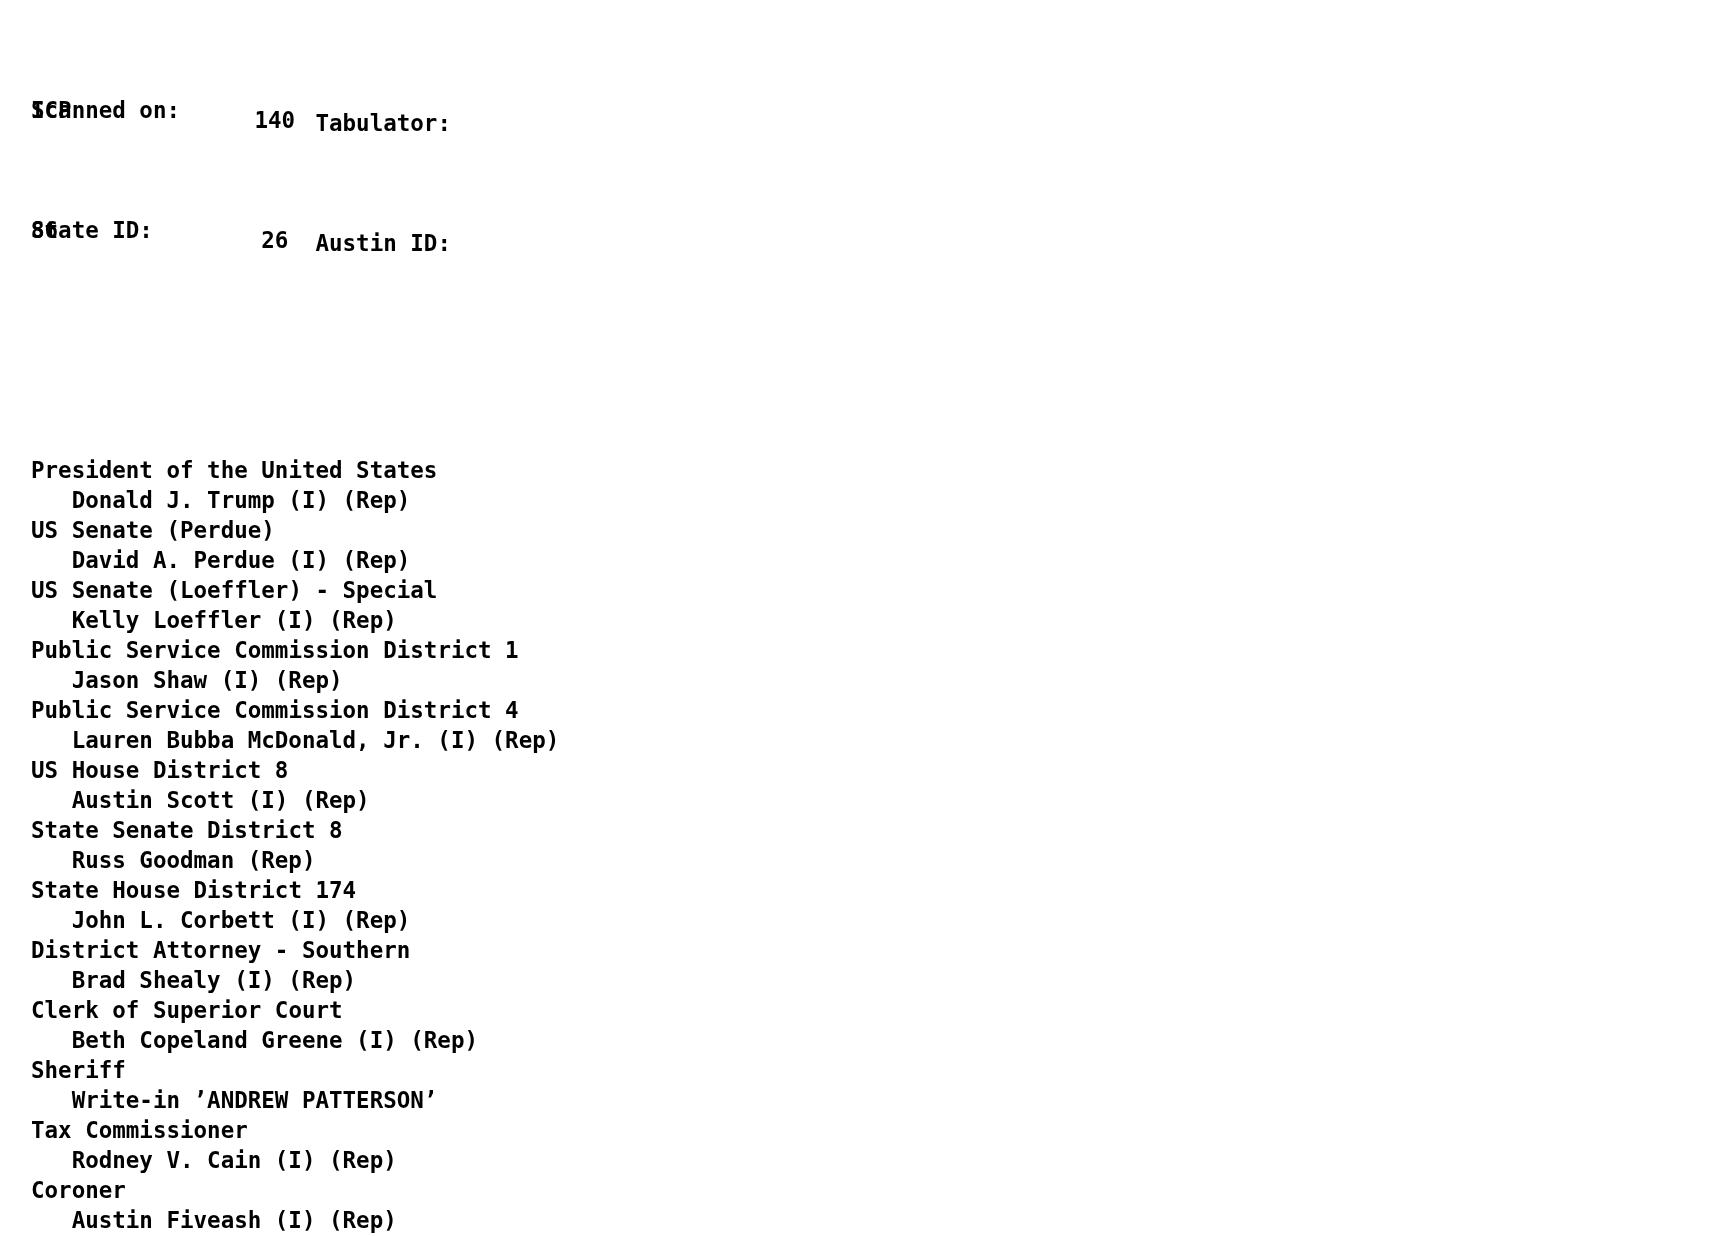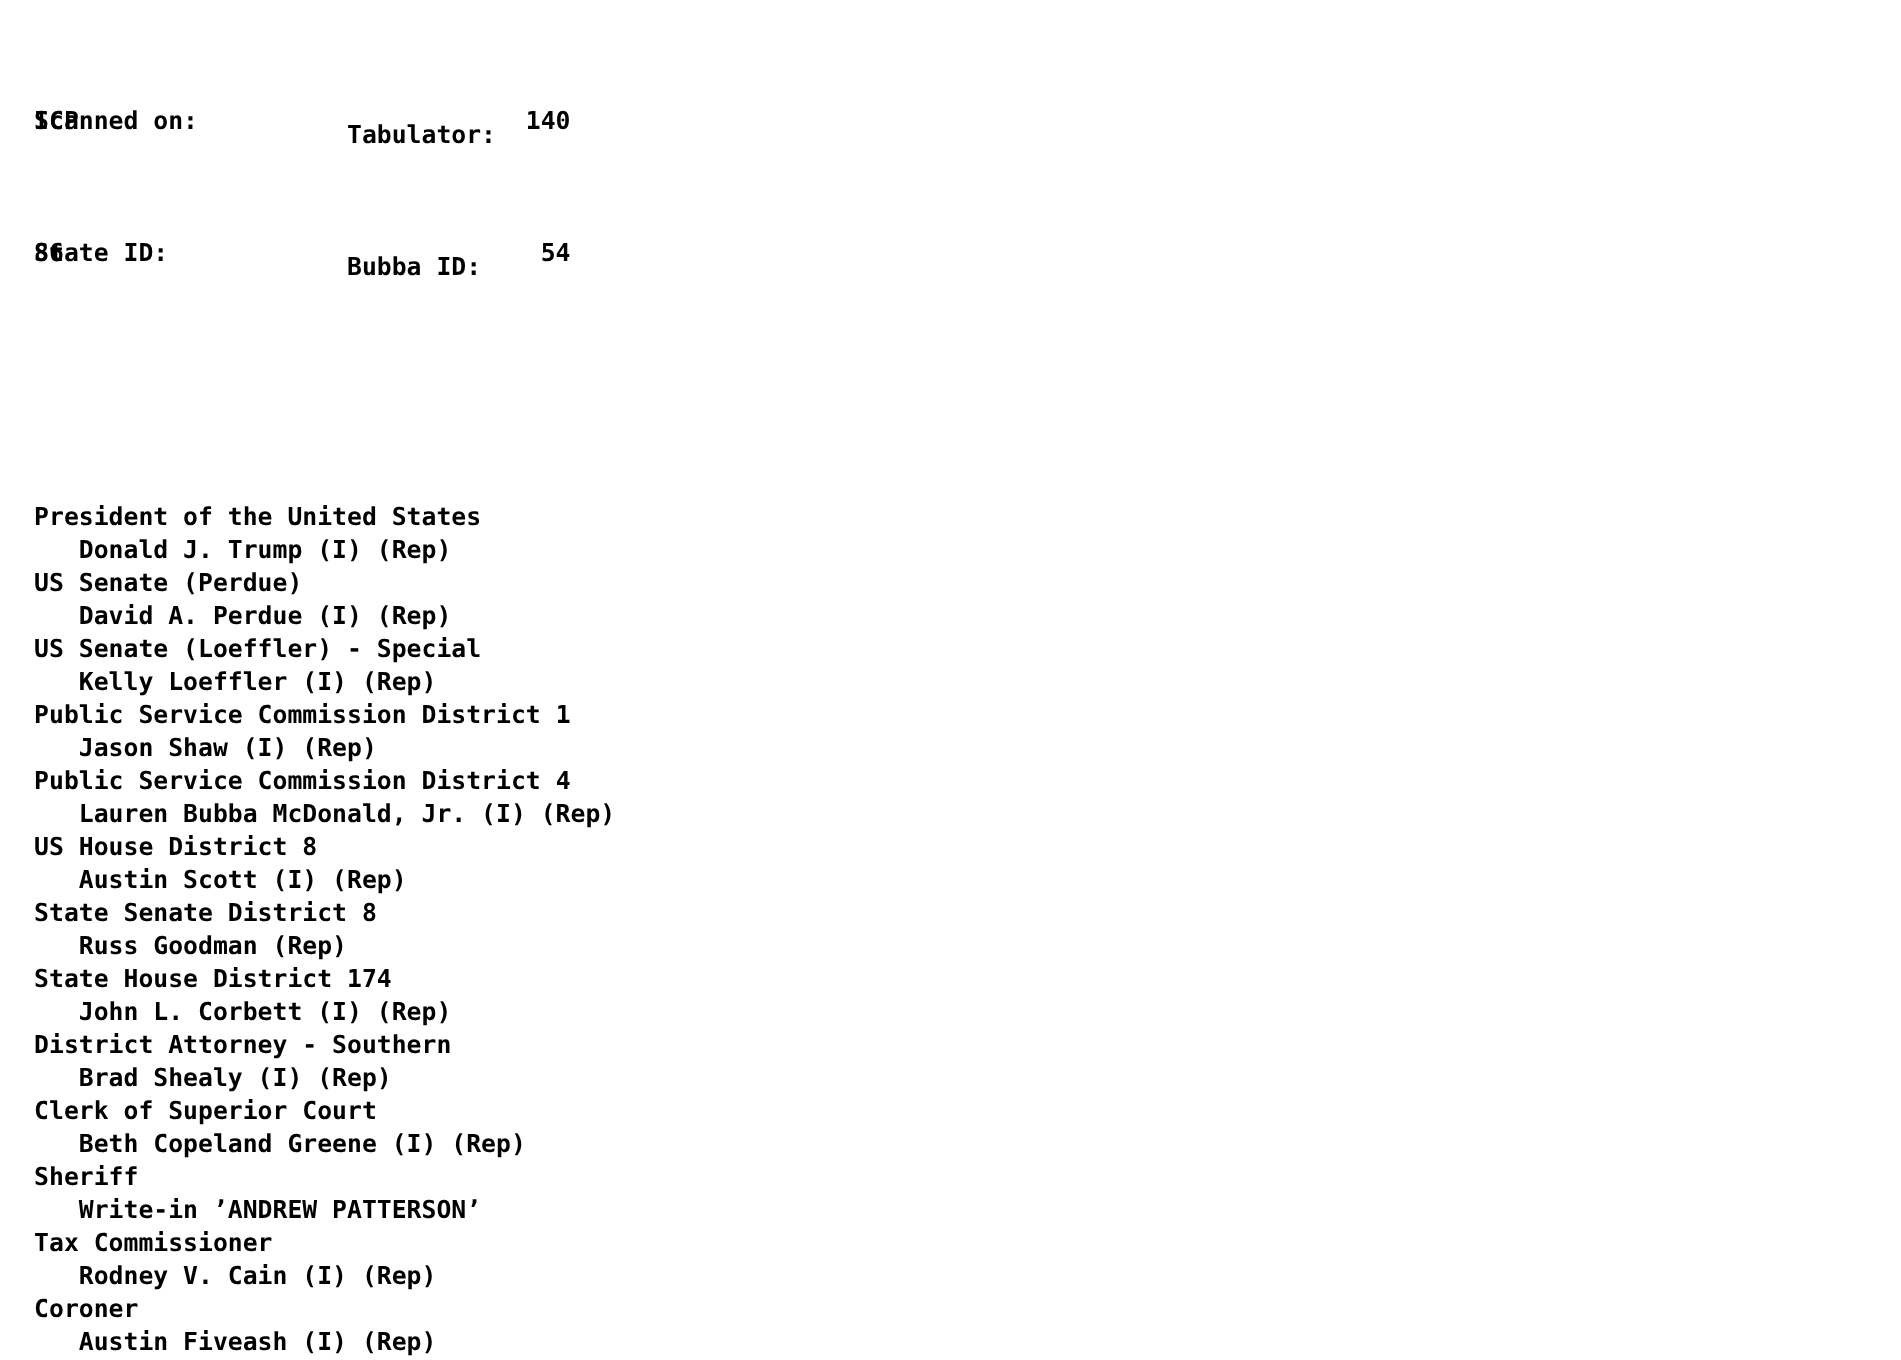--- a/index.html
+++ b/index.html
@@ -25,40 +25,40 @@
   }
   .line { height: 30px; }
   .hline {
     position: relative;
     width: 36ch;
     height: 30px;
   }
   .hl1 { position: absolute; left: 0; top: 0; }
   .hv1 { position: absolute; left: 0; top: 0; width: 15ch; text-align: left; }
   .hl2 { position: absolute; left: 21ch; top: 13px; }
-  .hv2 { position: absolute; left: 0; top: 0; width: 36ch; text-align: right; }
+  .hv2 { position: absolute; left: 0; top: 10px; width: 36ch; text-align: center; }
   .blank { height: 30px; }
   .selection { padding-left: 3ch; }
 </style>
 </head>
 <body>
 
 <div class="doc">
 
   <div class="hline">
     <span class="hv1">ICP</span>
     <span class="hl1">Scanned on:</span>
     <span class="hv2">140</span>
     <span class="hl2">Tabulator:</span>
   </div>
 
   <div class="hline">
     <span class="hv1">86</span>
     <span class="hl1">State ID:</span>
-    <span class="hv2">54</span>
-    <span class="hl2">Bubba ID:</span>
+    <span class="hv2">26</span>
+    <span class="hl2">Austin ID:</span>
   </div>
 
   <div class="line blank"></div>
 
   <div><div class="line title">President of the United States</div><div class="line selection">Donald J. Trump (I) (Rep)</div><div class="line title">US Senate (Perdue)</div><div class="line selection">David A. Perdue (I) (Rep)</div><div class="line title">US Senate (Loeffler) - Special</div><div class="line selection">Kelly Loeffler (I) (Rep)</div><div class="line title">Public Service Commission District 1</div><div class="line selection">Jason Shaw (I) (Rep)</div><div class="line title">Public Service Commission District 4</div><div class="line selection">Lauren Bubba McDonald, Jr. (I) (Rep)</div><div class="line title">US House District 8</div><div class="line selection">Austin Scott (I) (Rep)</div><div class="line title">State Senate District 8</div><div class="line selection">Russ Goodman (Rep)</div><div class="line title">State House District 174</div><div class="line selection">John L. Corbett (I) (Rep)</div><div class="line title">District Attorney - Southern</div><div class="line selection">Brad Shealy (I) (Rep)</div><div class="line title">Clerk of Superior Court</div><div class="line selection">Beth Copeland Greene (I) (Rep)</div><div class="line title">Sheriff</div><div class="line selection">Write-in ’ANDREW PATTERSON’</div><div class="line title">Tax Commissioner</div><div class="line selection">Rodney V. Cain (I) (Rep)</div><div class="line title">Coroner</div><div class="line selection">Austin Fiveash (I) (Rep)</div><div class="line title">Solicitor General</div></div>
 
 </div>
 
 </body></html>

